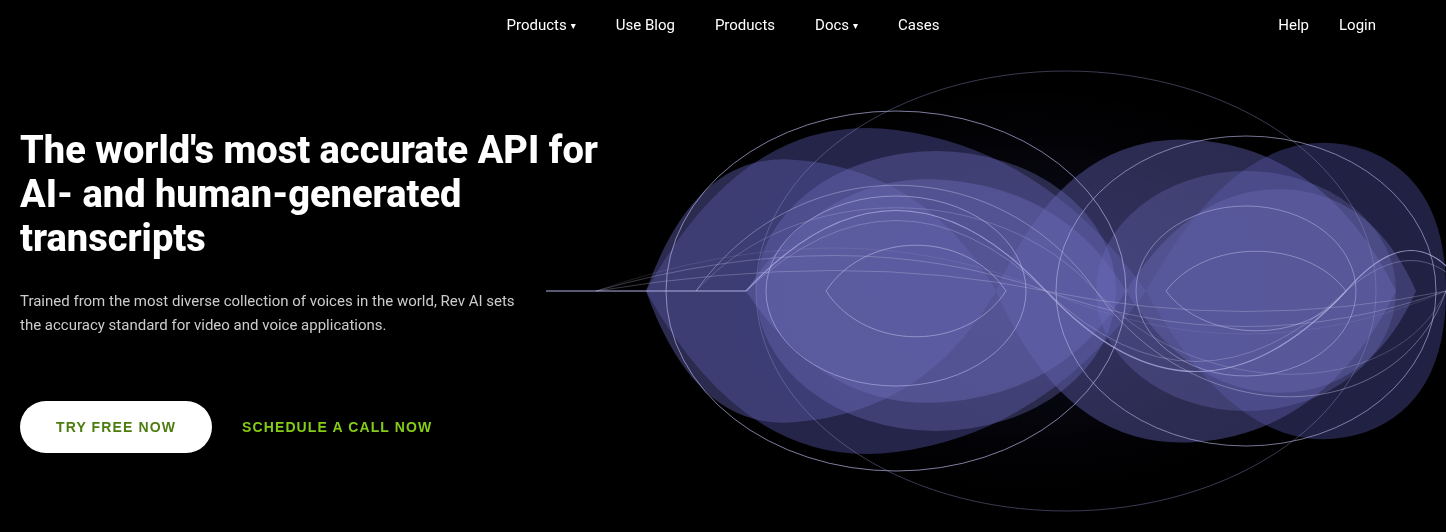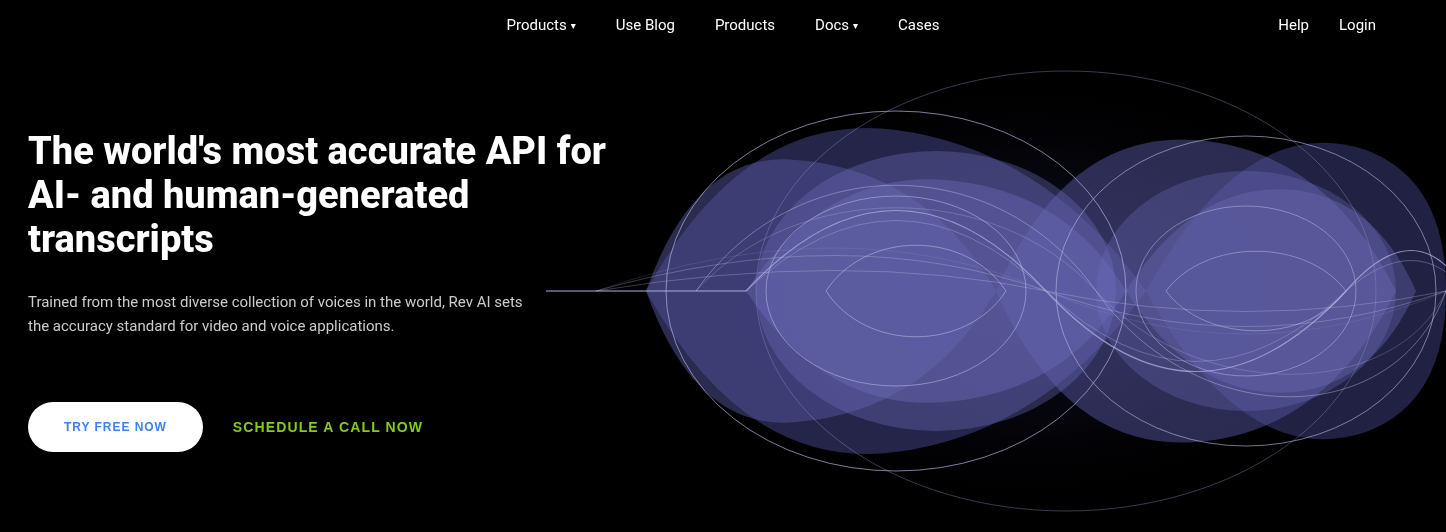--- a/index.html
+++ b/index.html
@@ -59,21 +59,21 @@
     
     .hero {
       display: flex;
       align-items: center;
       height: 482px;
       position: relative;
       overflow: hidden;
     }
 
     .hero-content {
-      padding-left: 28px;
+      padding-left: 20px;
       max-width: 640px;
       z-index: 2;
     }
 
     .hero-title {
       font-size: 38px;
       font-weight: 800;
       line-height: 1.15;
       margin-bottom: 28px;
       color: #fff;
@@ -88,25 +88,25 @@
     }
 
     .hero-buttons {
       display: flex;
       align-items: center;
       gap: 30px;
     }
 
     .btn-primary {
       background-color: #fff;
-      color: #3b82f6;
+      color: #4d7c0f;
       border: none;
       border-radius: 50px;
       padding: 18px 36px;
-      font-size: 12px;
+      font-size: 14px;
       font-weight: 800;
       letter-spacing: 0.08em;
       cursor: pointer;
       text-transform: uppercase;
       white-space: nowrap;
     }
 
     .btn-secondary {
       background: transparent;
       color: #84cc16;

